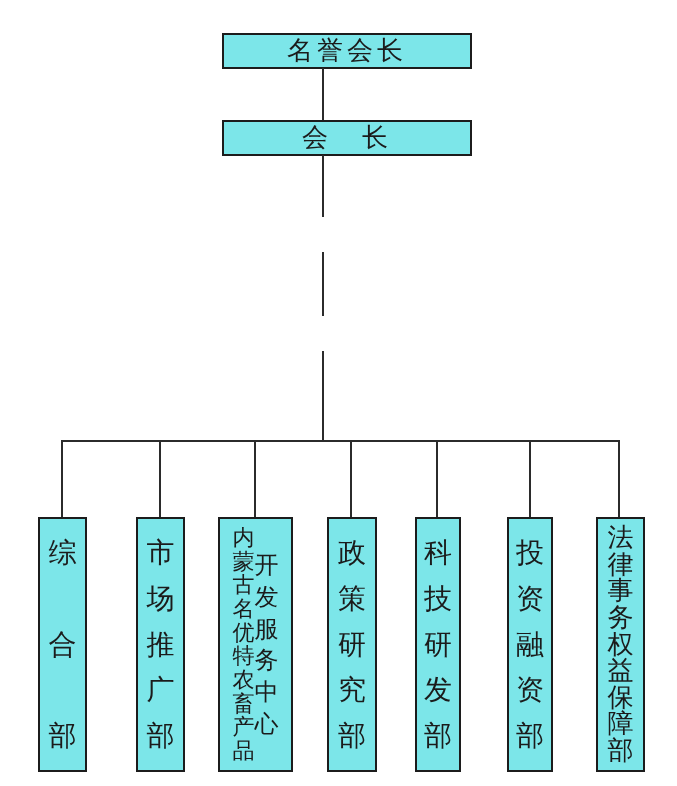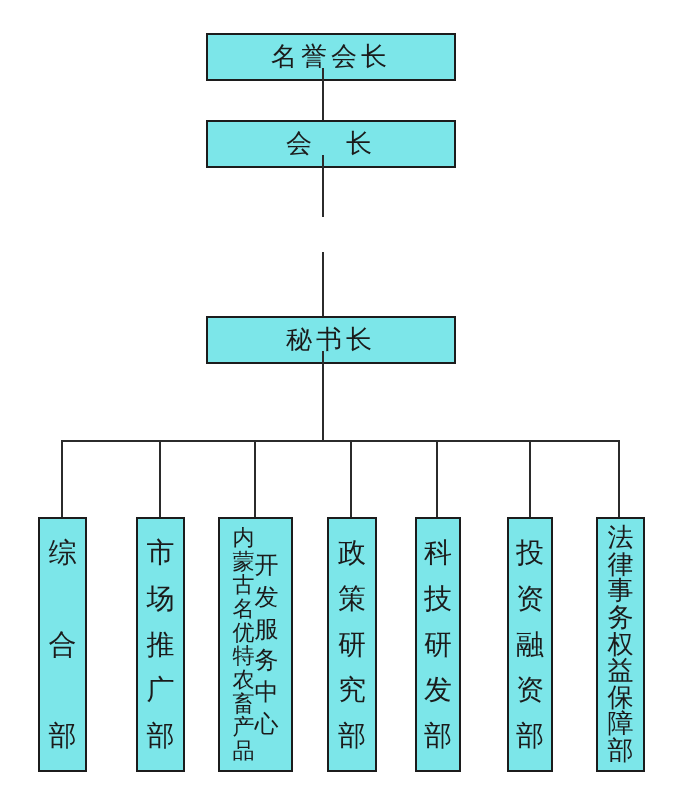--- a/index.html
+++ b/index.html
@@ -16,21 +16,21 @@
   }
   .canvas{
     position:relative;
     width:677px;height:786px;
     background:var(--bg);
     overflow:hidden;
   }
   
   .lbox{
     position:absolute;
-    left:206px;width:250px;height:48px;
+    left:222px;width:250px;height:36px;
     background:var(--box-fill);
     border:2px solid var(--box-border);
     box-sizing:border-box;
     display:flex;align-items:center;justify-content:center;
   }
   .lbox-a{top:33px;}
   .lbox-b{top:120px;}
   .lbox-c{top:217px;}
   .lbox-d{top:316px;}
   .ltext{
@@ -96,23 +96,20 @@
   </div>
   <div class="conn vseg seg-ab"></div>
 
   <div class="lbox lbox-b">
     <span class="ltext">会　长</span>
   </div>
   <div class="conn vseg seg-bc"></div>
 
   <div class="conn vseg seg-cd"></div>
 
-  <div class="lbox lbox-d">
-    <span class="ltext">秘书长</span>
-  </div>
   <div class="conn vseg seg-dh"></div>
 
   <div class="conn hbar"></div>
   <div class="conn drop d1"></div>
   <div class="conn drop d2"></div>
   <div class="conn drop d3"></div>
   <div class="conn drop d4"></div>
   <div class="conn drop d5"></div>
   <div class="conn drop d6"></div>
   <div class="conn drop d7"></div>

